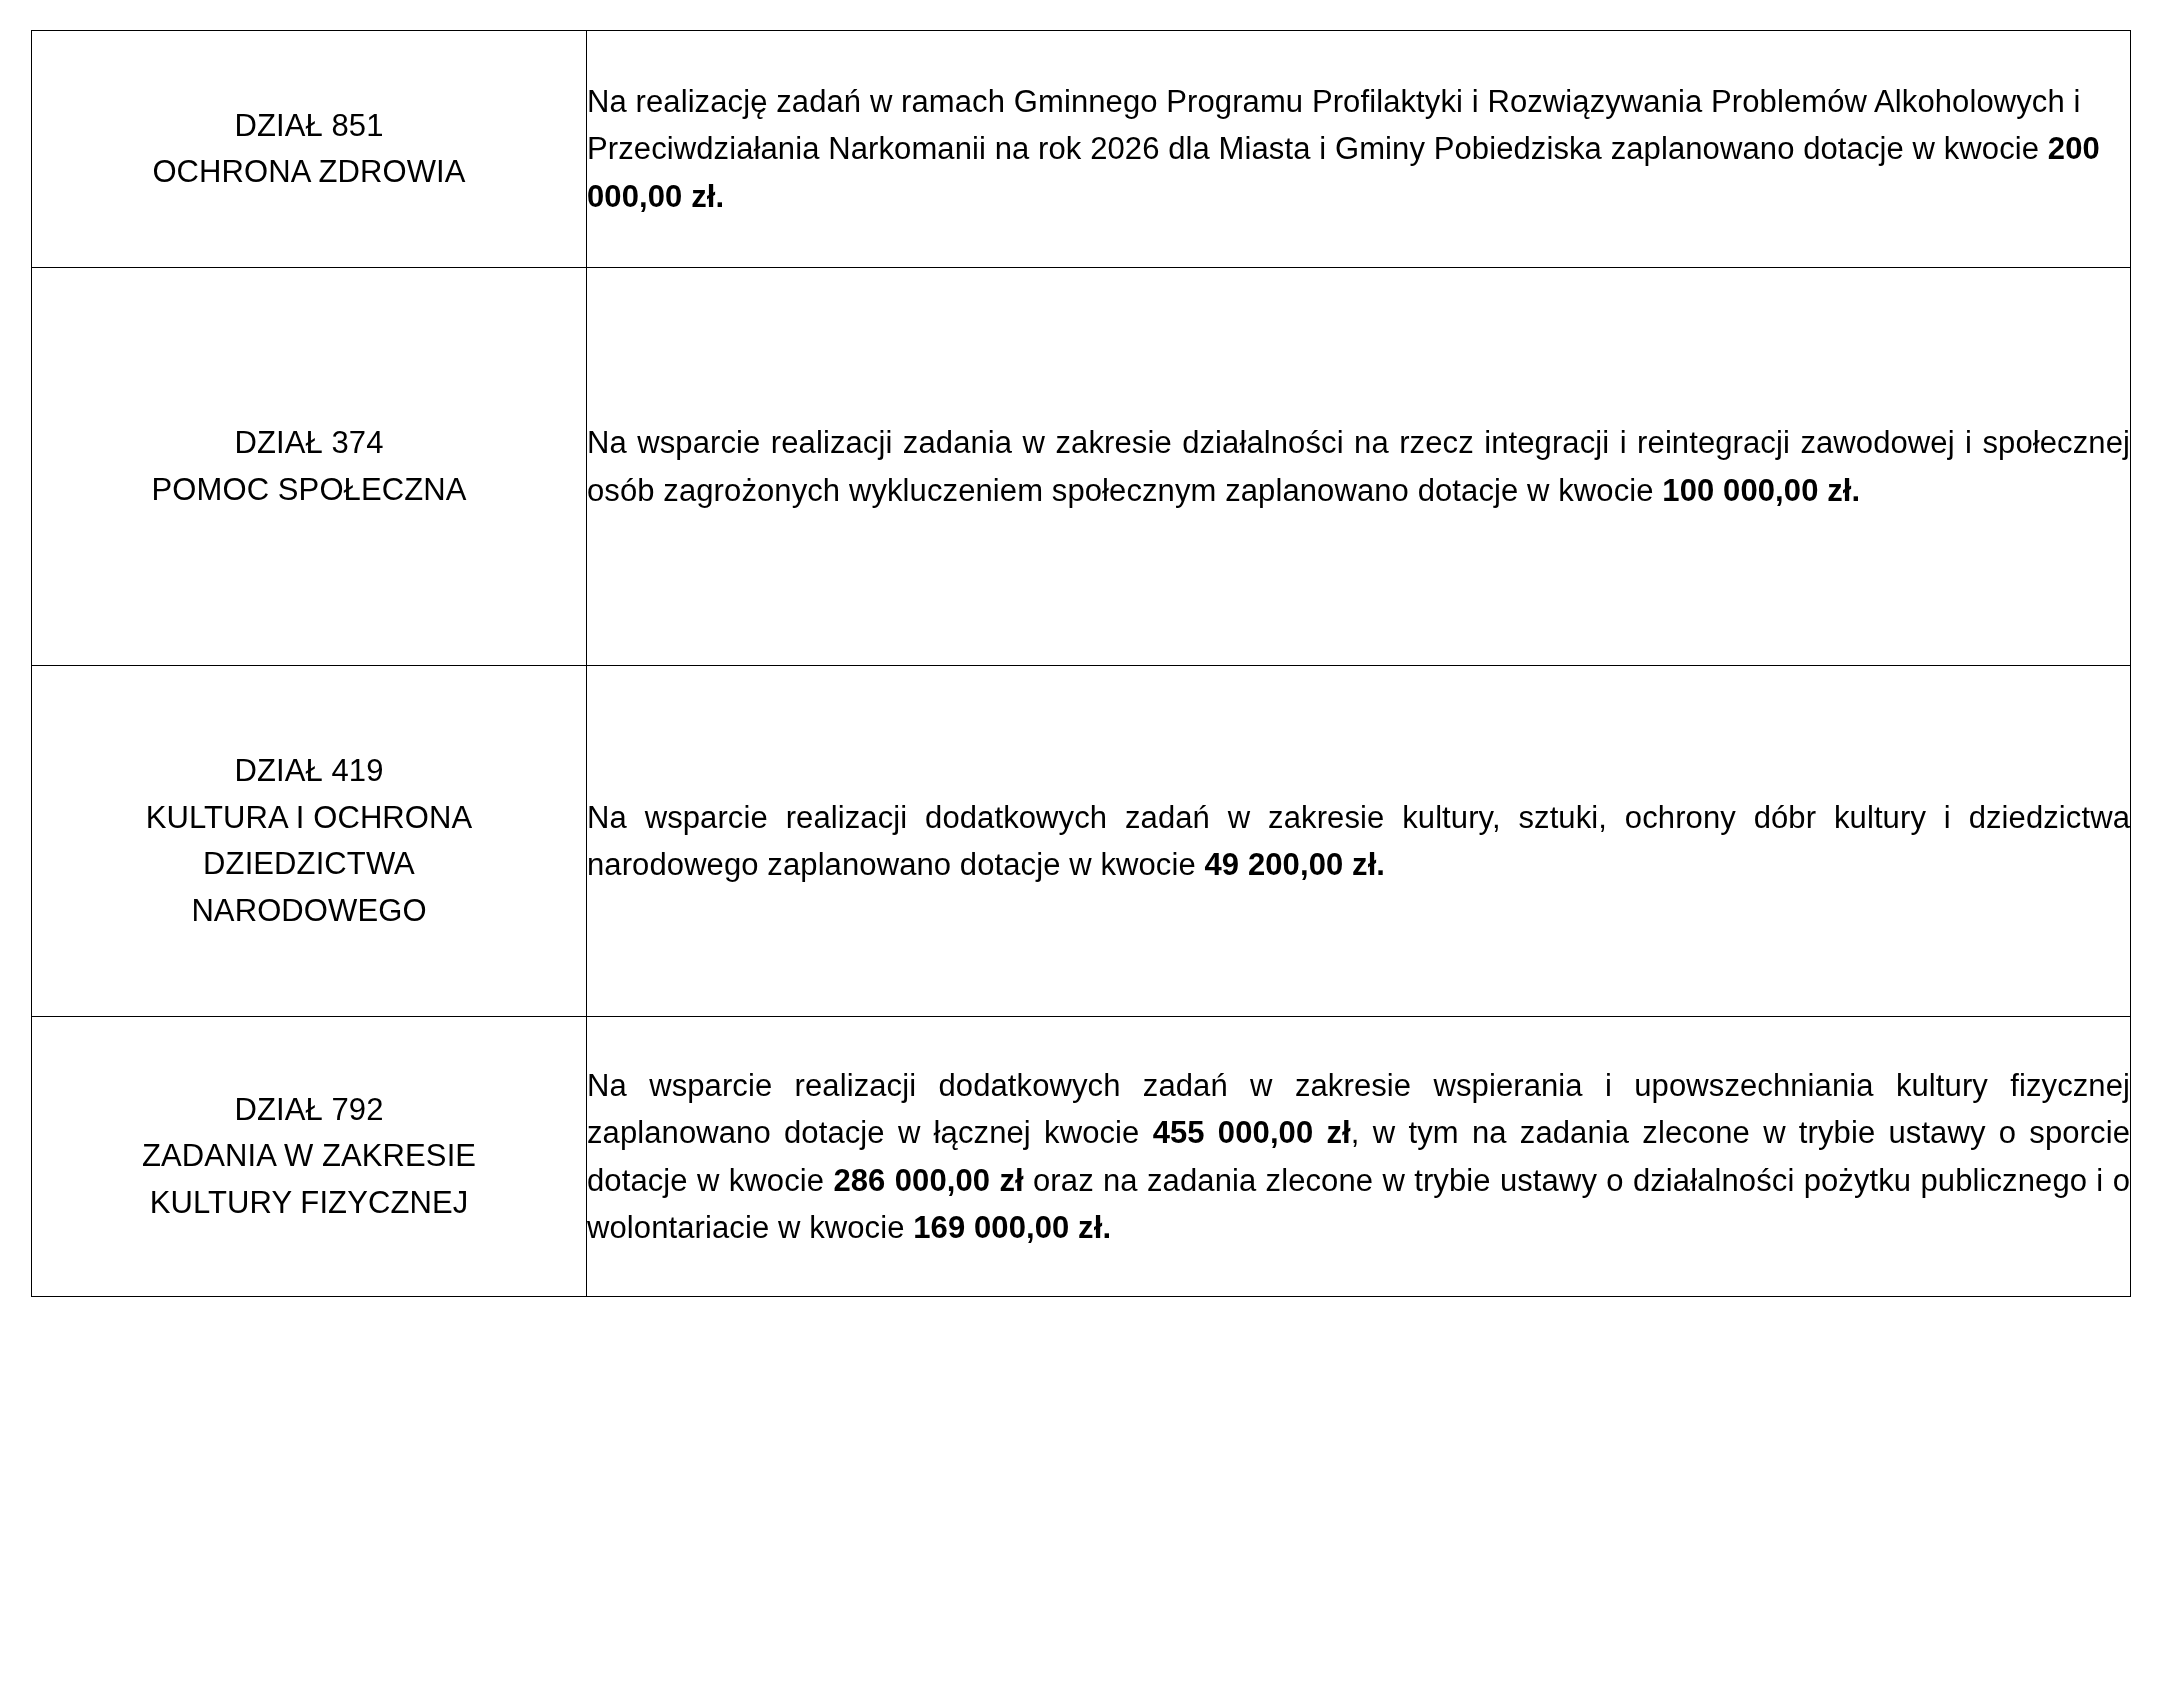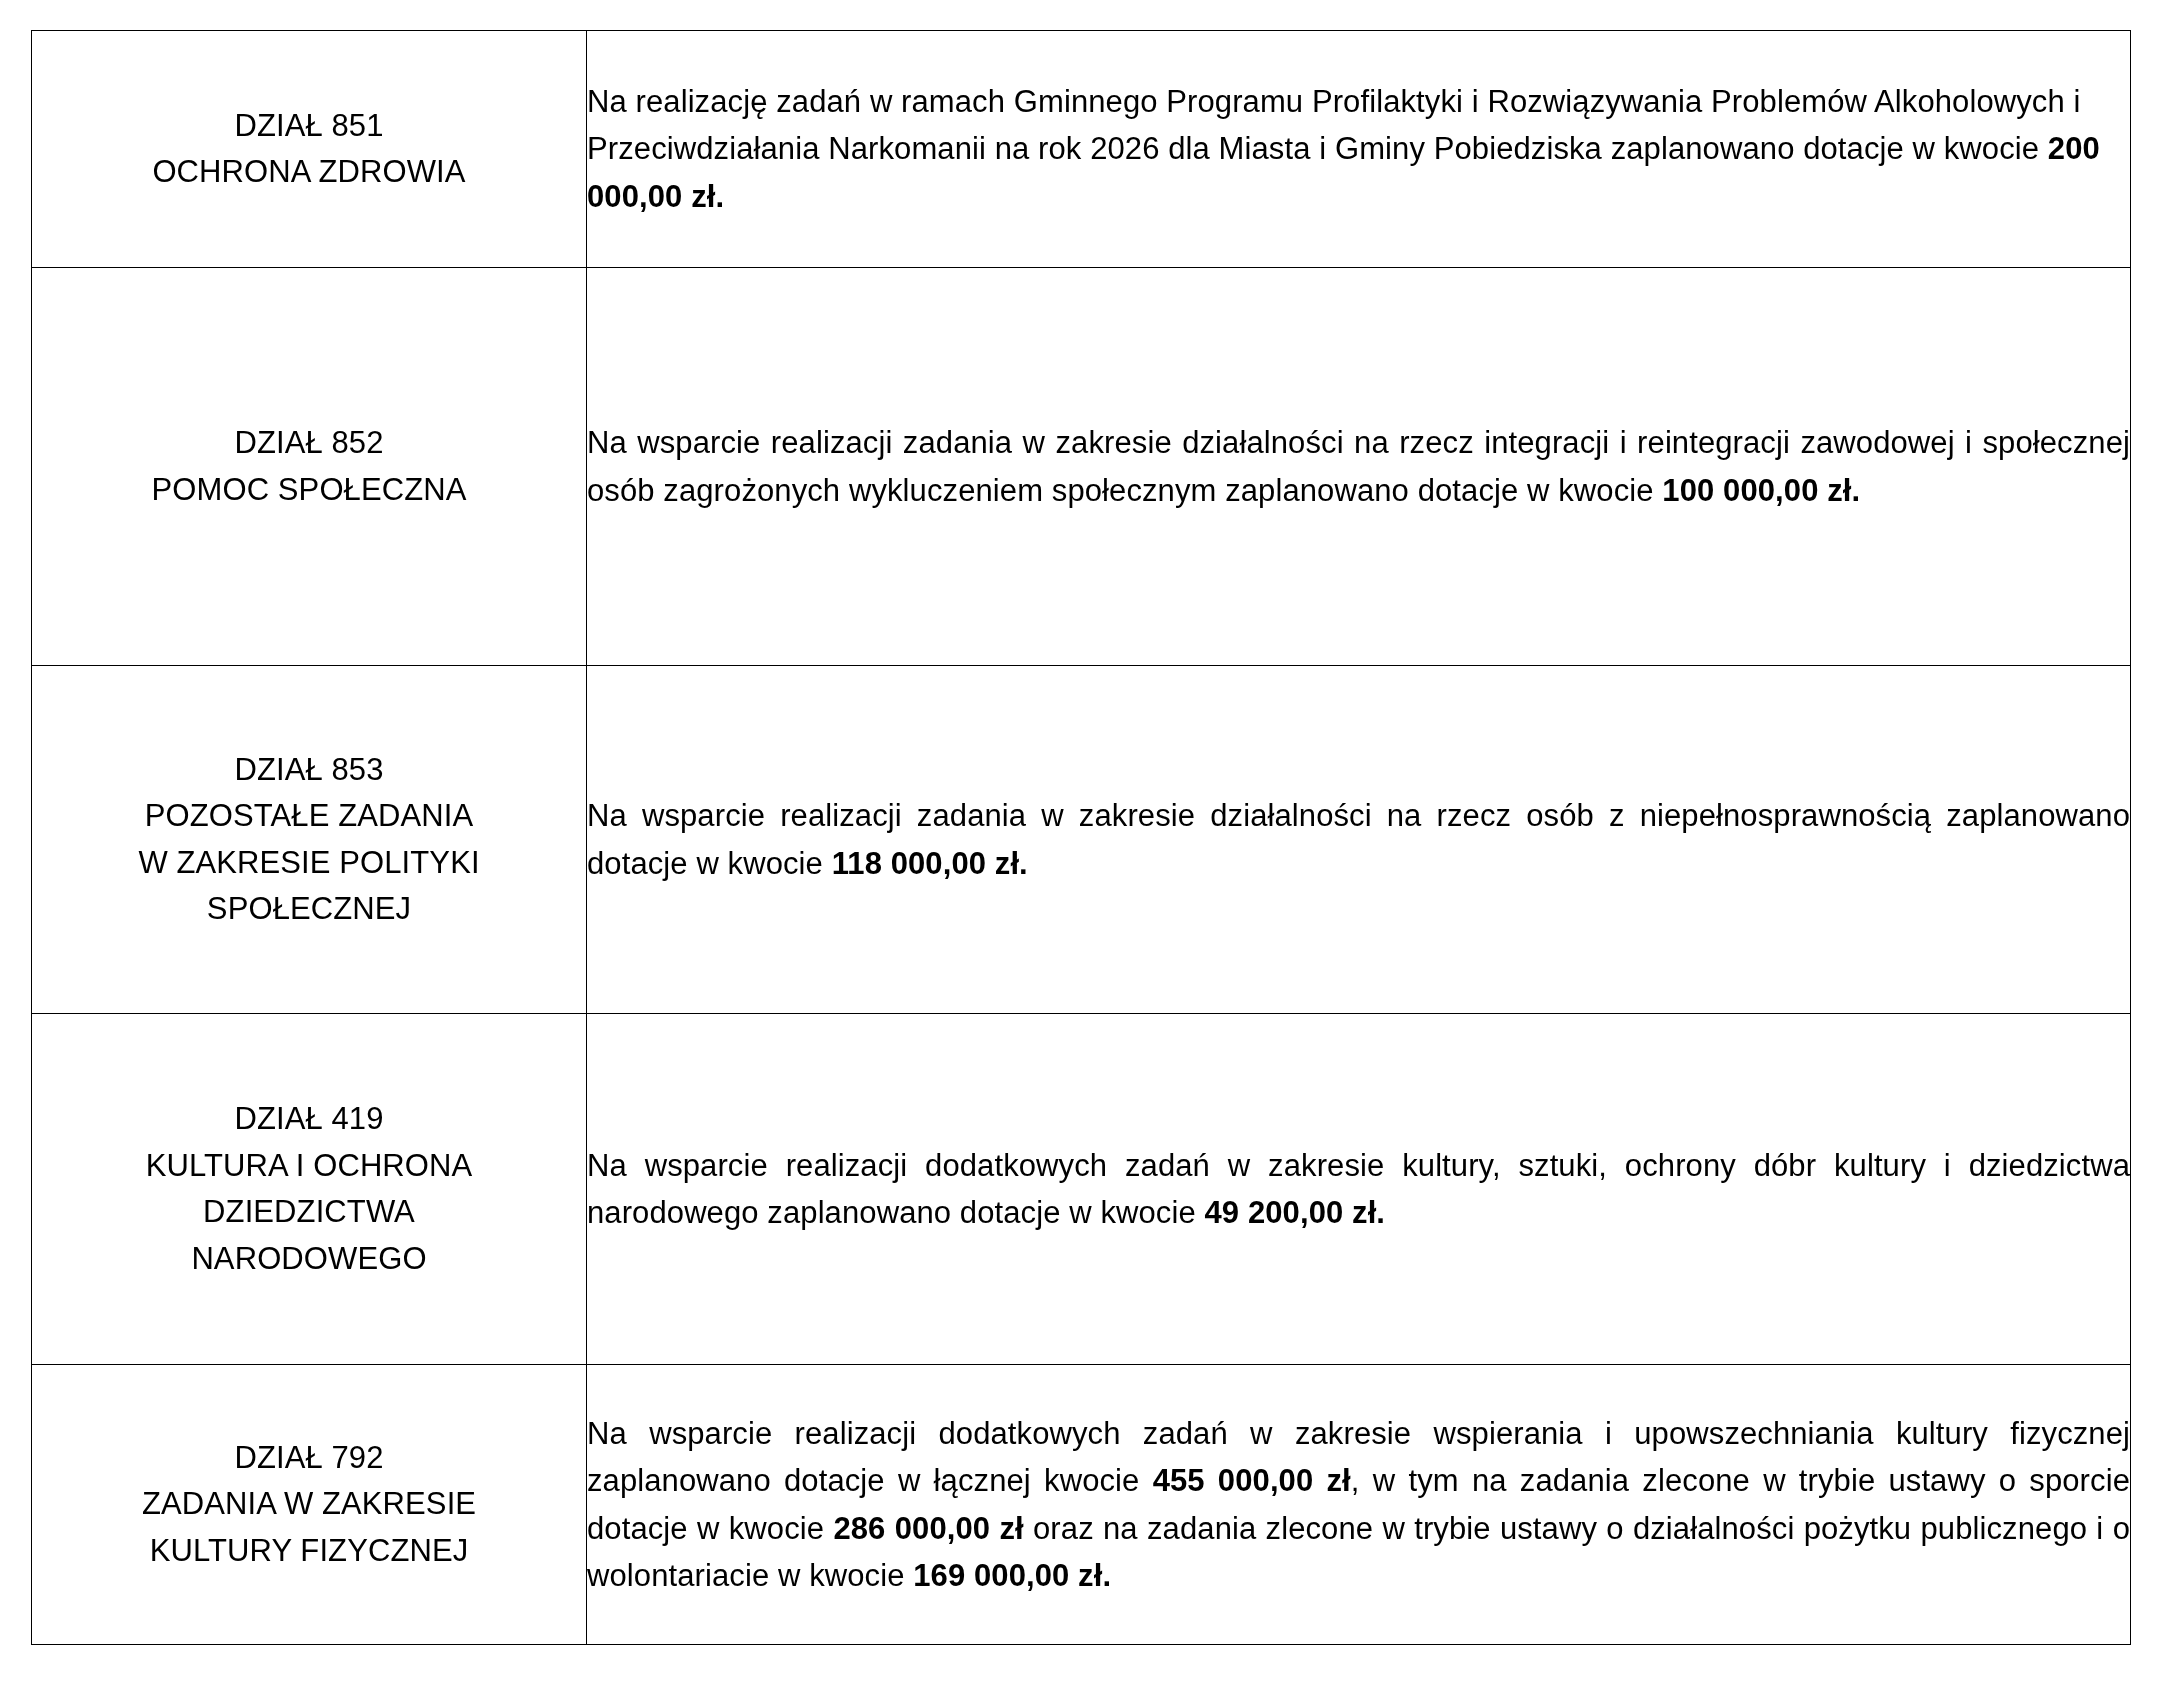--- a/index.html
+++ b/index.html
@@ -104,39 +104,28 @@
           <div class="dzial-inner">DZIAŁ 851
 OCHRONA ZDROWIA</div>
         </td>
         <td class="opis-cell">
           <div class="opis-inner align-left">Na realizację zadań w ramach Gminnego Programu Profilaktyki i Rozwiązywania Problemów Alkoholowych i Przeciwdziałania Narkomanii na rok 2026 dla Miasta i Gminy Pobiedziska zaplanowano dotacje w kwocie <b>200 000,00 zł.</b></div>
         </td>
       </tr>
 
       <tr class="row-2">
         <td class="dzial-cell">
-          <div class="dzial-inner">DZIAŁ 852
+          <div class="dzial-inner">DZIAŁ 374
 POMOC SPOŁECZNA</div>
         </td>
         <td class="opis-cell">
           <div class="opis-inner">Na wsparcie realizacji  zadania w zakresie działalności na rzecz integracji i reintegracji zawodowej i społecznej osób zagrożonych wykluczeniem społecznym zaplanowano dotacje w kwocie <b>100 000,00 zł.</b></div>
         </td>
       </tr>
 
-      <tr class="row-3">
-        <td class="dzial-cell">
-          <div class="dzial-inner">DZIAŁ 853
-POZOSTAŁE ZADANIA
-W ZAKRESIE POLITYKI
-SPOŁECZNEJ</div>
-        </td>
-        <td class="opis-cell">
-          <div class="opis-inner">Na wsparcie realizacji zadania w zakresie działalności na rzecz osób z niepełnosprawnością zaplanowano dotacje w kwocie <b>118 000,00 zł.</b></div>
-        </td>
-      </tr>
 
       <tr class="row-4">
         <td class="dzial-cell">
           <div class="dzial-inner">DZIAŁ 419
 KULTURA I OCHRONA
 DZIEDZICTWA
 NARODOWEGO</div>
         </td>
         <td class="opis-cell">
           <div class="opis-inner">Na wsparcie realizacji dodatkowych zadań w zakresie kultury, sztuki, ochrony dóbr kultury i dziedzictwa narodowego zaplanowano dotacje w kwocie <b>49 200,00 zł.</b></div>

